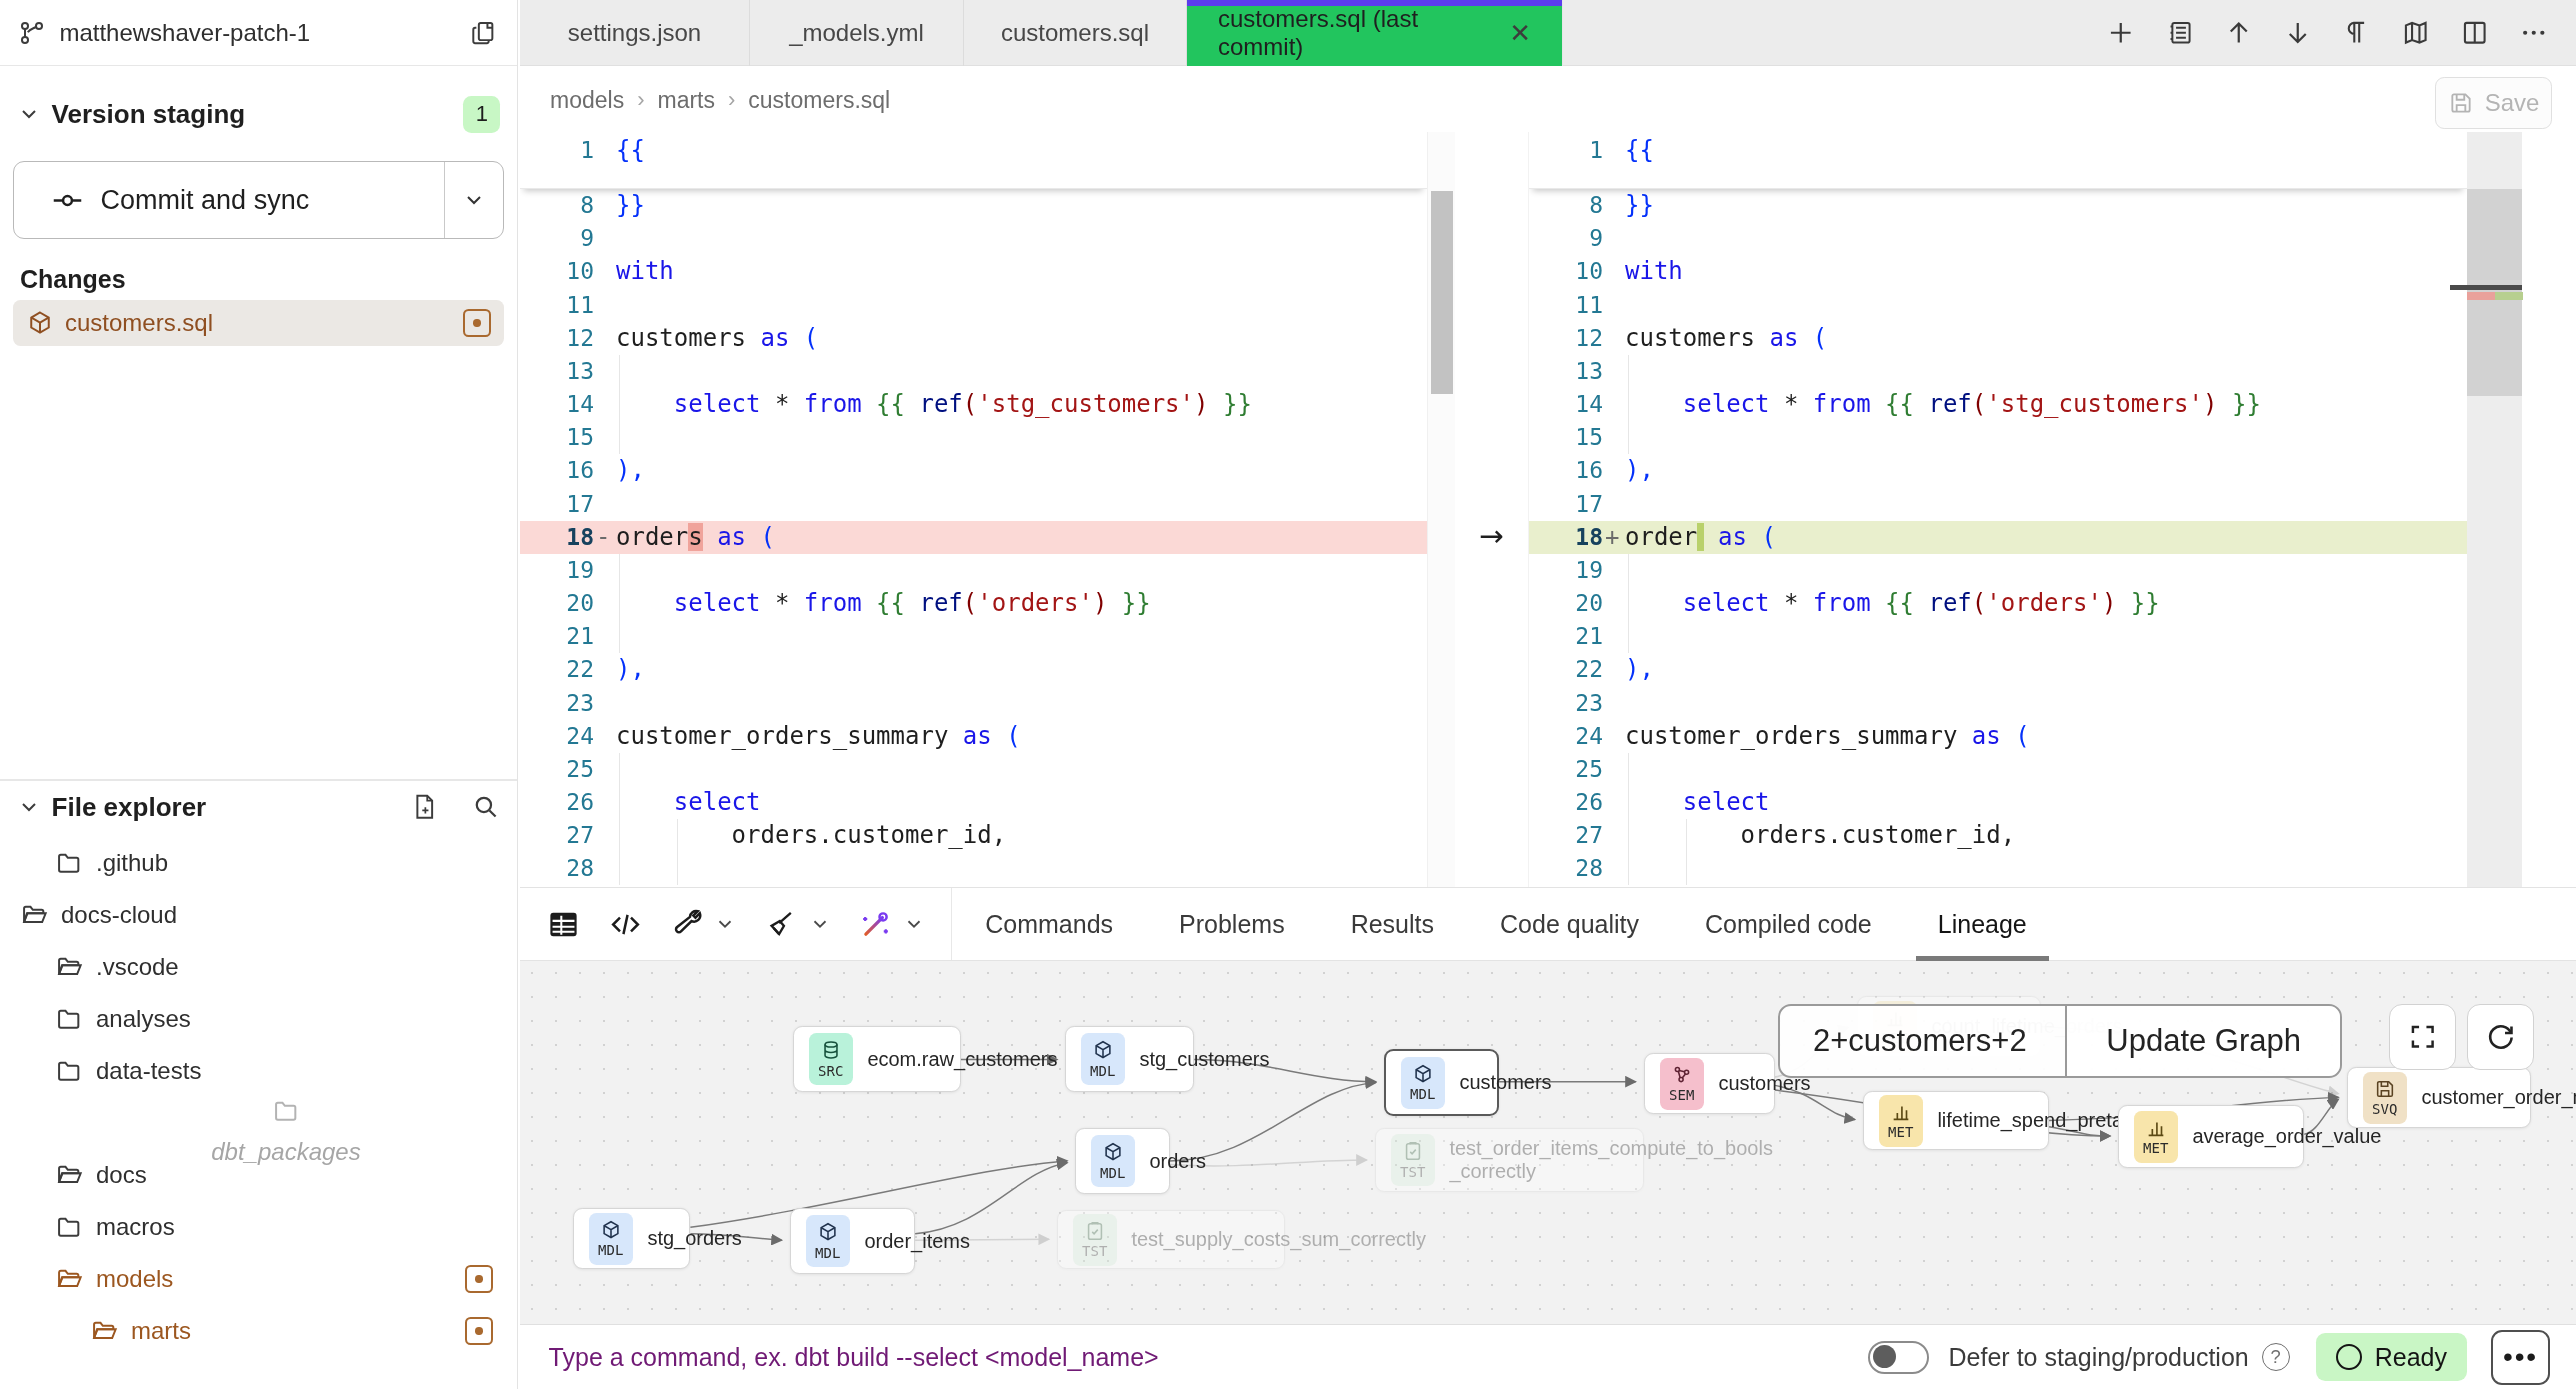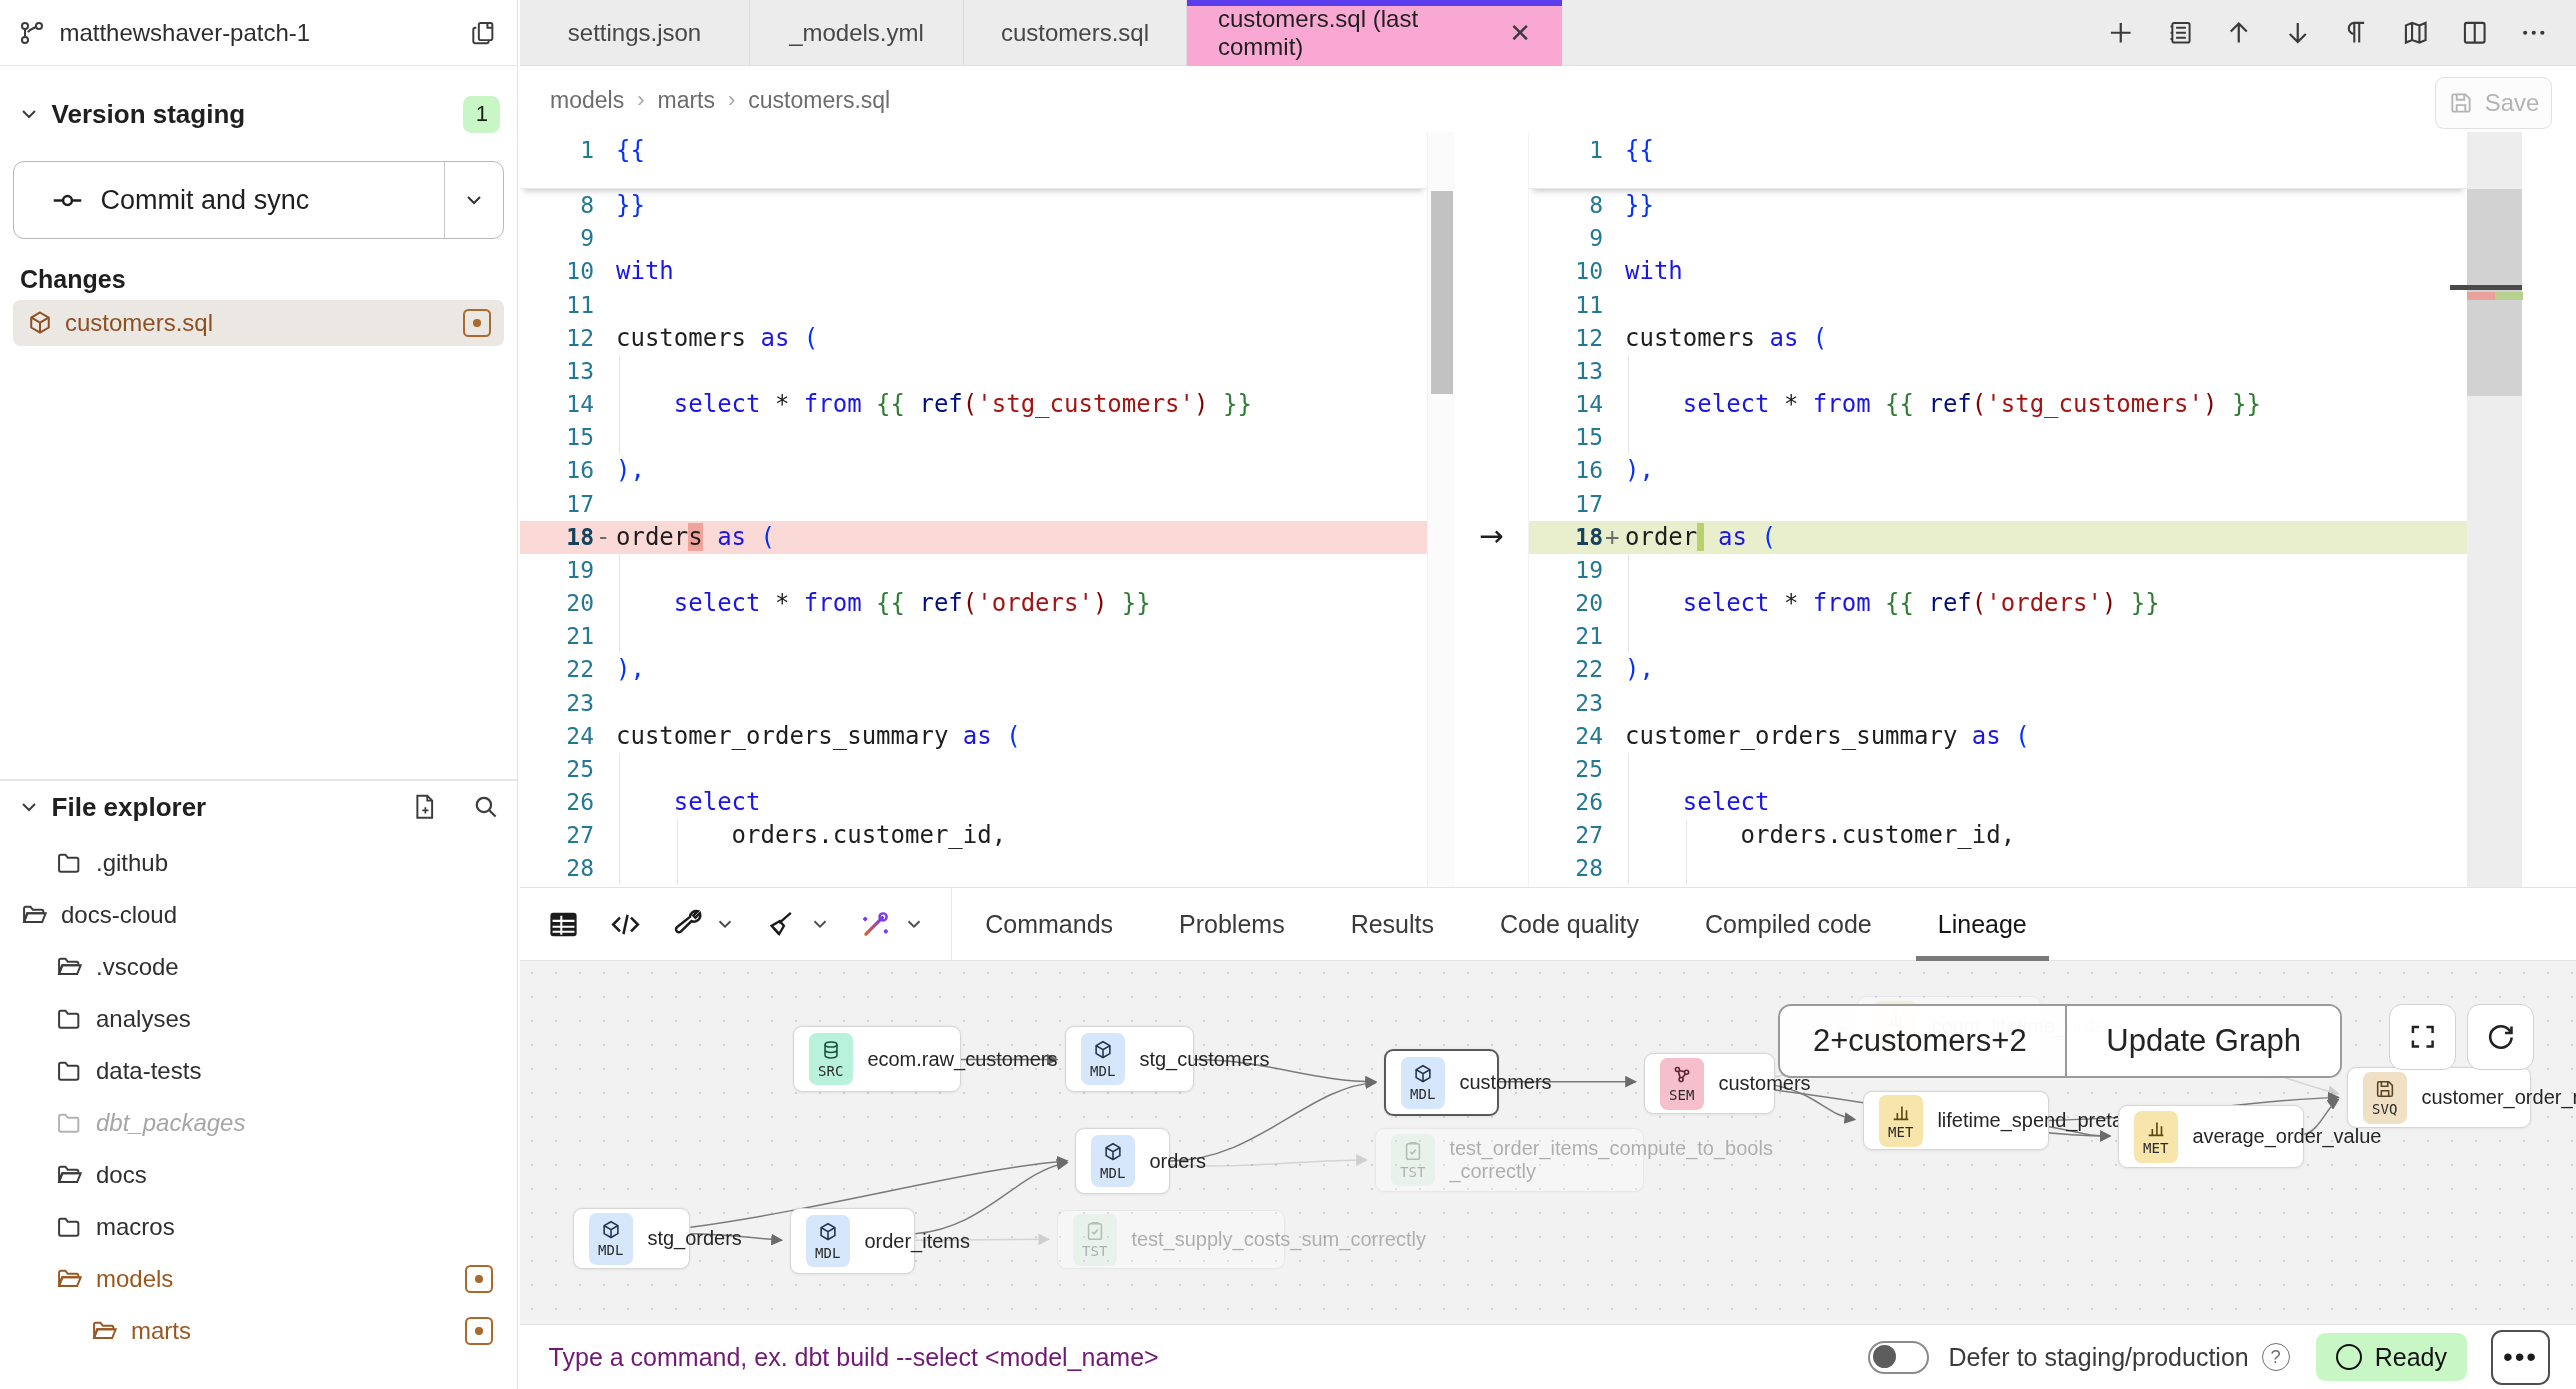--- a/index.html
+++ b/index.html
@@ -21,28 +21,28 @@
   .changes-label { position:absolute; left:20px; top:265px; font-size:25px; font-weight:700; color:#1f1f1f; }
   .change-row { position:absolute; left:13px; top:300px; width:491px; height:46px; background:#ebe8e4; border-radius:7.4px; display:flex; align-items:center; padding:0 13px; gap:11px; }
   .change-file { font-size:24px; color:#8f4f21; flex:1; }
   .mod-badge { width:28px; height:28px; border:2.3px solid #a9692f; border-radius:5.5px; position:relative; }
   .mod-badge::after { content:""; position:absolute; left:50%; top:50%; width:7.4px; height:7.4px; margin:-3.7px 0 0 -3.7px; border-radius:50%; background:#a9692f; }
   .fe-head { top:785px; height:44px; }
   .fe-icons { margin-left:auto; display:flex; gap:31px; }
   .tree { position:absolute; left:0; top:837px; width:100%; }
   .tree-row { height:52px; display:flex; align-items:center; gap:13px; font-size:24px; color:#2f2f2f; cursor:pointer; }
   .tree-row.accent { color:#9c5720; }
-  .tree-row.muted { color:#a6a6a6; font-style:italic; }
+  .tree-row.muted { color:#a6a6a6; font-style:italic;flex-direction:column; }
   .tree-row .mod-badge { margin-left:auto; margin-right:24px; }
 
   
   #main { position:absolute; left:520px; top:0; width:2056px; height:1389px; }
   #tabstrip { position:absolute; left:0; top:0; width:100%; height:66px; background:#ececec; border-bottom:1.8px solid #e0e0e0; display:flex; }
   .tab { height:66px; display:flex; align-items:center; justify-content:center; gap:16.6px; font-size:24px; color:#474747; border-right:1.8px solid #dcdcdc; padding:0 31px; cursor:pointer; position:relative; }
-  .tab.active { background:#f9a8d4; color:#1f1f1f; border-right-color:#e6e6e6; }
+  .tab.active { background:#22c55e; color:#1f1f1f; border-right-color:#e6e6e6; }
   .tab.active::before { content:""; position:absolute; left:0; top:0; width:100%; height:6.4px; background:#5b3ded; }
   .tab .x { font-size:26px; color:#3c3c3c; }
   .strip-icons { margin-left:auto; display:flex; align-items:center; gap:22px; padding-right:24px; }
   .strip-icons .icon { width:37px; height:37px; cursor:pointer; }
 
   
   #crumbrow { position:absolute; left:0; top:68px; width:100%; height:64px; background:#fff; display:flex; align-items:center; padding-left:30px; }
   .crumb { font-size:23px; color:#6d6d6d; display:flex; gap:13px; align-items:center; }
   .crumb .sep { color:#a5a5a5; font-size:22px; }
   #savebtn { position:absolute; right:24px; top:9.2px; width:117px; height:52px; border:1.8px solid #e0e0e0; border-radius:9.2px; background:#fcfcfc; display:flex; align-items:center; justify-content:center; gap:11px; font-size:24px; color:#b4b4b4; }

